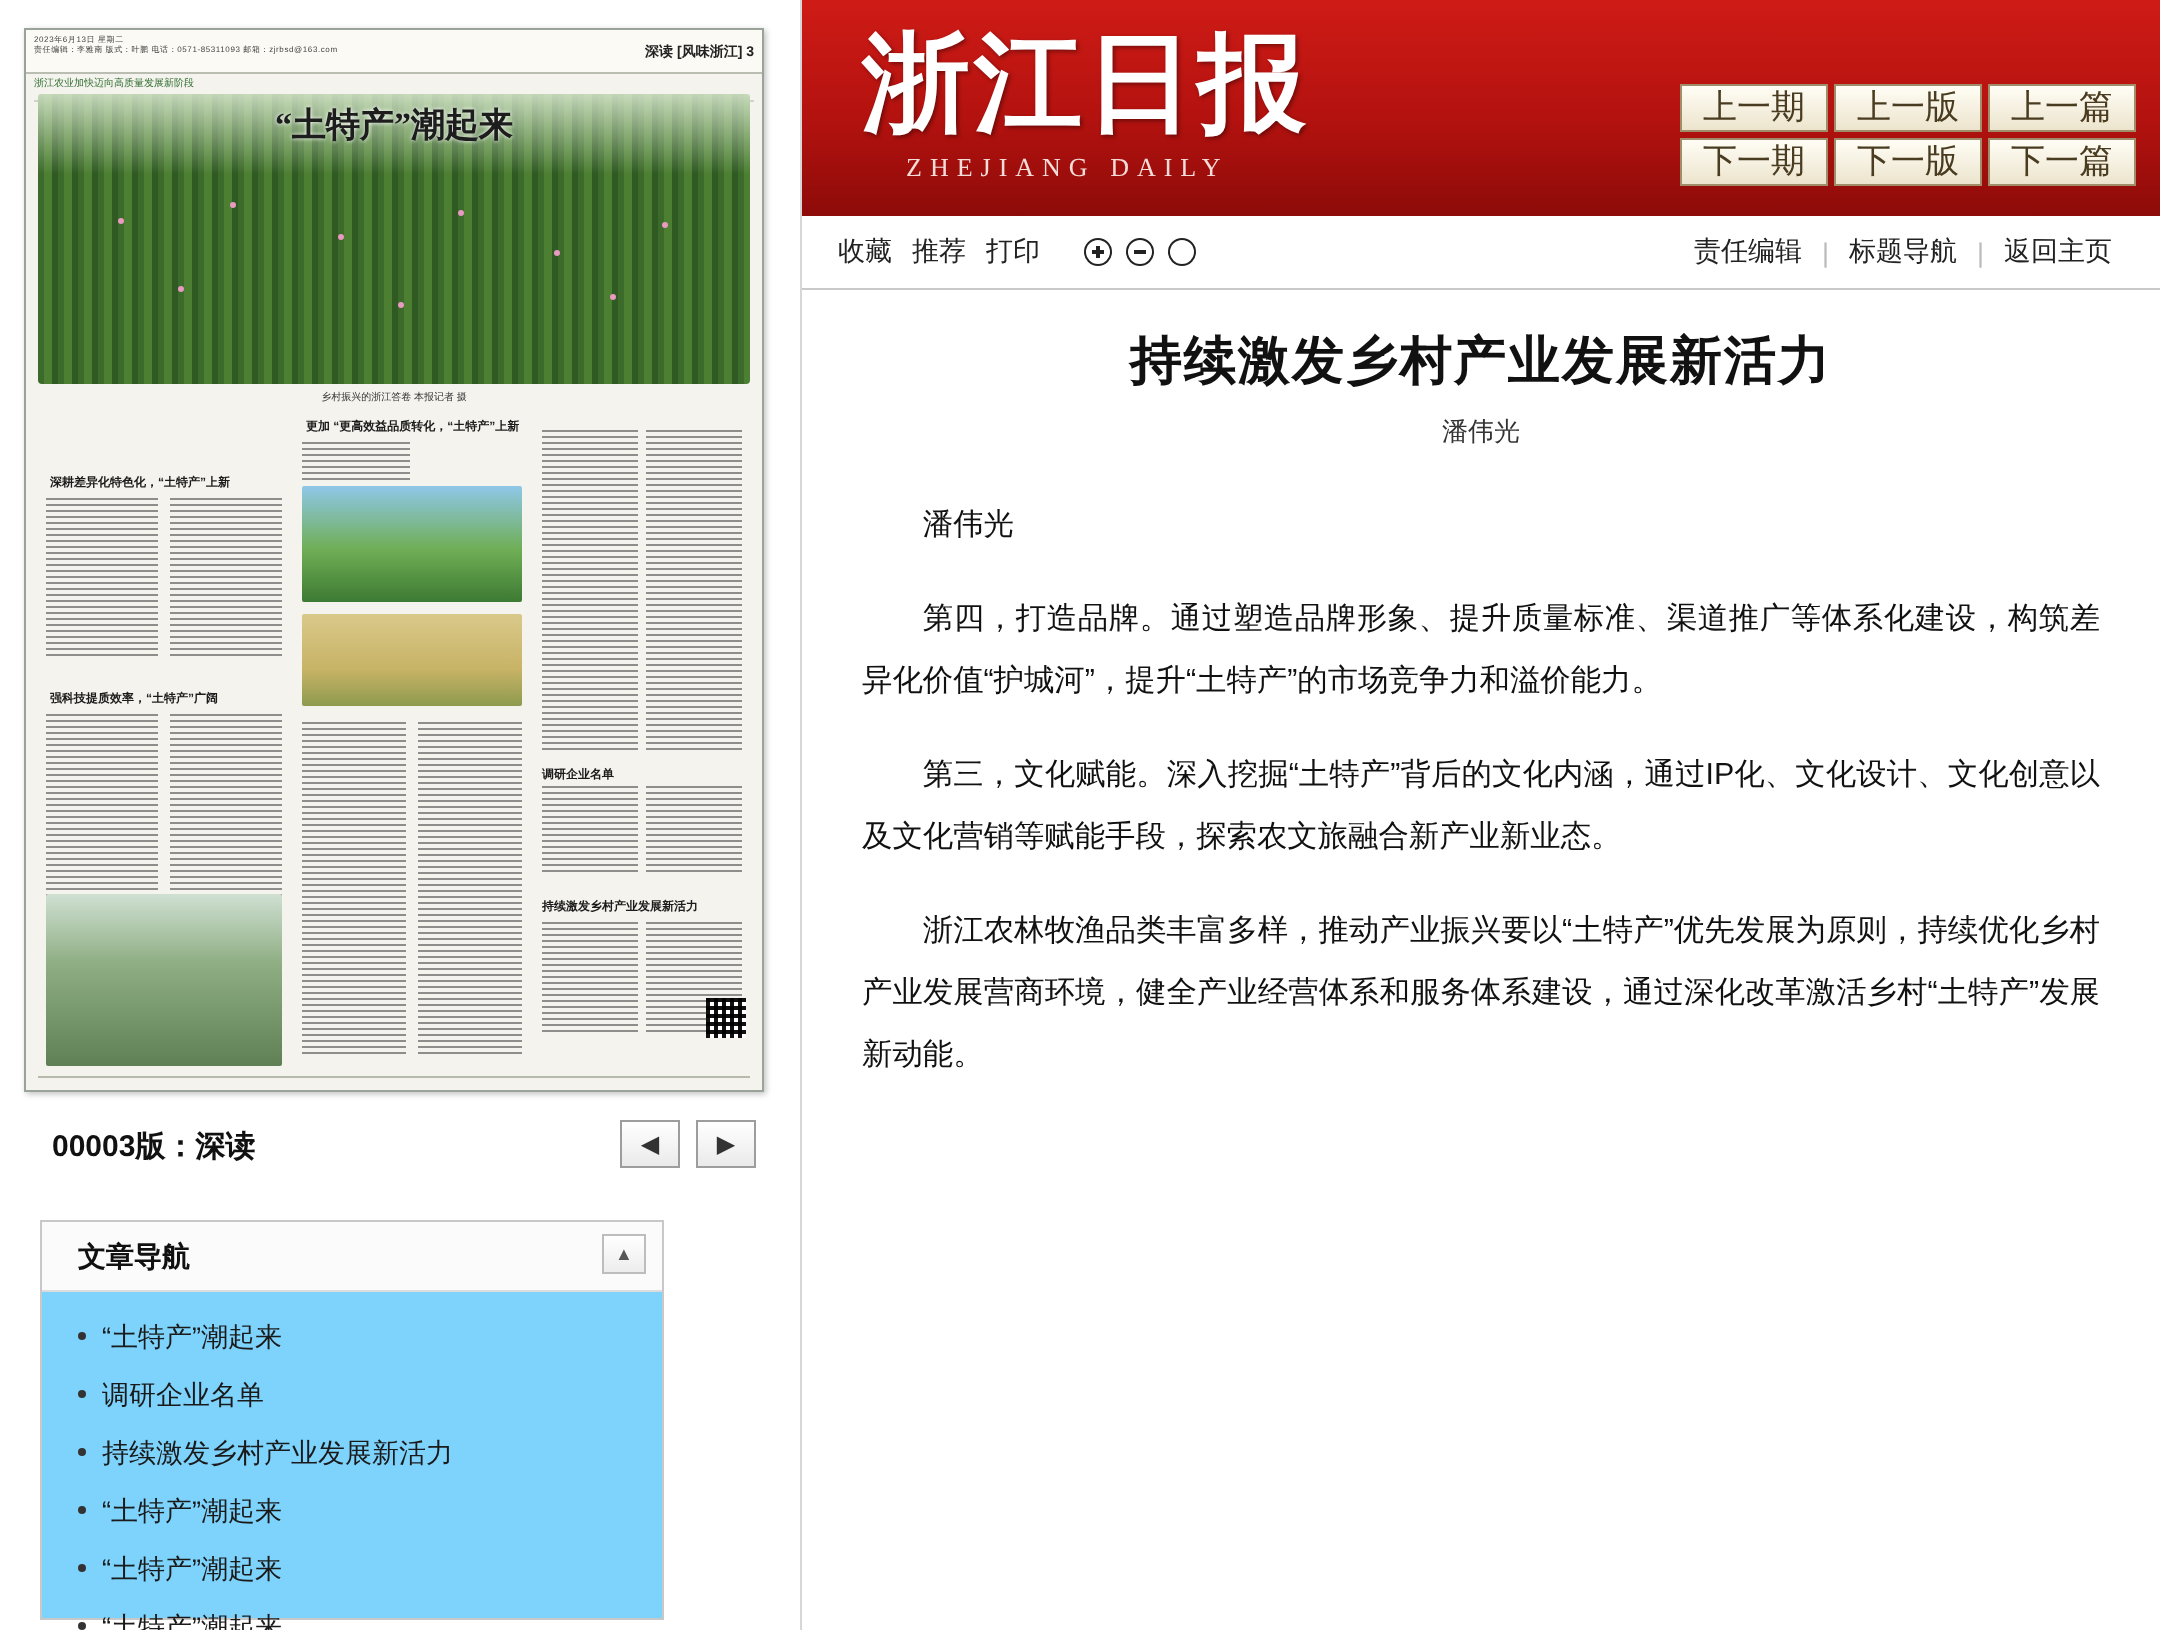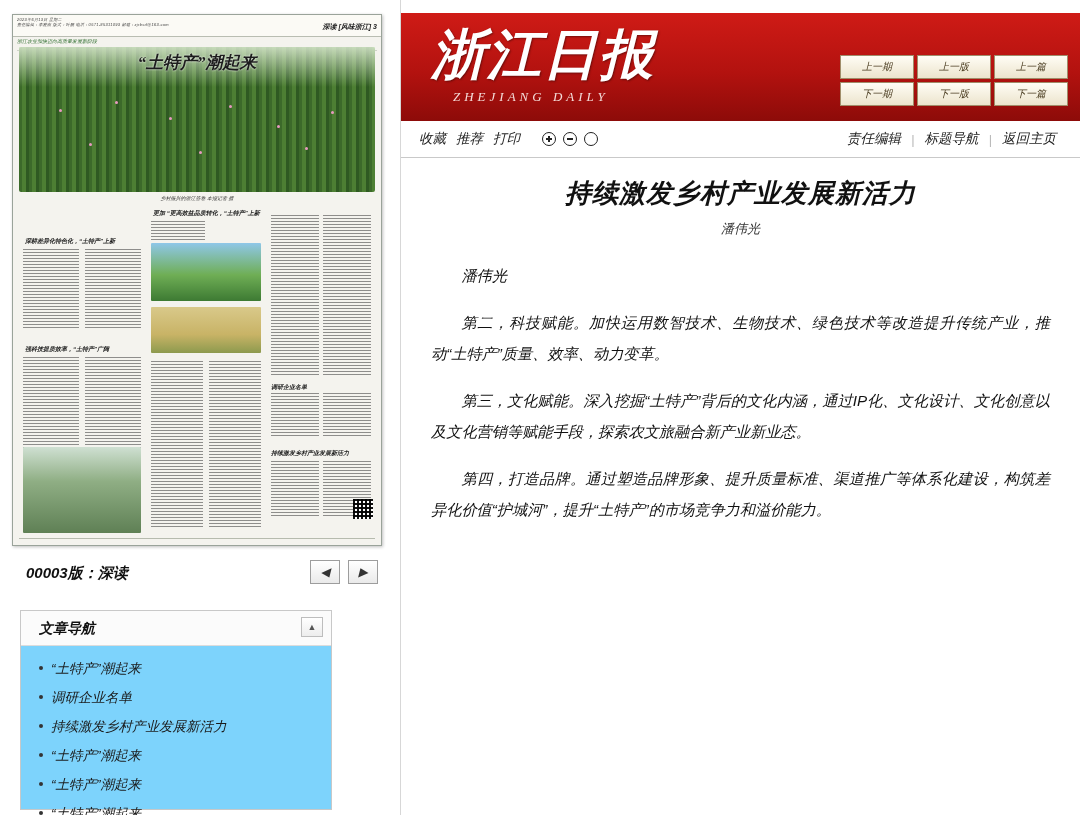--- a/index.html
+++ b/index.html
@@ -7,21 +7,20 @@
     padding: 0;
     background: #ffffff;
     font-family: "Liberation Sans", sans-serif;
   }
   #page {
     position: relative;
     width: 1080px;
     height: 815px;
     overflow: hidden;
     background: #ffffff;
-    font-style: italic;
   }
 
   
   #left-col {
     position: absolute;
     left: 0;
     top: 0;
     width: 400px;
     height: 815px;
     background: #ffffff;
@@ -256,21 +255,21 @@
     top: 0;
     width: 1px;
     height: 815px;
     background: #d7d7d7;
   }
 
   
   #right-col {
     position: absolute;
     left: 401px;
-    top: 13px;
+    top: 0;
     width: 679px;
     height: 587px;
   }
   #banner {
     position: relative;
     height: 108px;
     background: linear-gradient(180deg, #cf1b16 0%, #b3120f 55%, #8d0b09 100%);
     overflow: hidden;
   }
   #masthead {
@@ -299,21 +298,21 @@
     top: 42px;
     display: grid;
     grid-template-columns: repeat(3, 74px);
     grid-auto-rows: 24px;
     gap: 3px;
   }
   .issue-btn {
     border: 1px solid #a08d6a;
     background: linear-gradient(180deg,#fffdf5,#ece4cd);
     color: #4a3c20;
-    font-size: 10px;
+    font-size: 17px;
     text-align: center;
     line-height: 22px;
     cursor: pointer;
     box-sizing: border-box;
   }
 
   #toolbar {
     position: relative;
     height: 36px;
     border-bottom: 1px solid #c9c9c9;
@@ -511,20 +510,20 @@
         <span class="sep">|</span>
         <span class="tool">返回主页</span>
       </div>
     </div>
 
     <div id="article">
       <div id="art-title">持续激发乡村产业发展新活力</div>
       <div id="art-author">潘伟光</div>
       <div id="art-body">
         <p class="byline">潘伟光</p>
-        <p>第二，科技赋能。加快运用数智技术、生物技术、绿色技术等改造提升传统产业，推动“土特产”质量、效率、动力变革。</p>
+        <p>第四，打造品牌。通过塑造品牌形象、提升质量标准、渠道推广等体系化建设，构筑差异化价值“护城河”，提升“土特产”的市场竞争力和溢价能力。</p>
         <p>第三，文化赋能。深入挖掘“土特产”背后的文化内涵，通过IP化、文化设计、文化创意以及文化营销等赋能手段，探索农文旅融合新产业新业态。</p>
-        <p>第四，打造品牌。通过塑造品牌形象、提升质量标准、渠道推广等体系化建设，构筑差异化价值“护城河”，提升“土特产”的市场竞争力和溢价能力。</p>
+        <p>浙江农林牧渔品类丰富多样，推动产业振兴要以“土特产”优先发展为原则，持续优化乡村产业发展营商环境，健全产业经营体系和服务体系建设，通过深化改革激活乡村“土特产”发展新动能。</p>
 
       </div>
     </div>
   </div>
 </div>
 
 </body></html>

